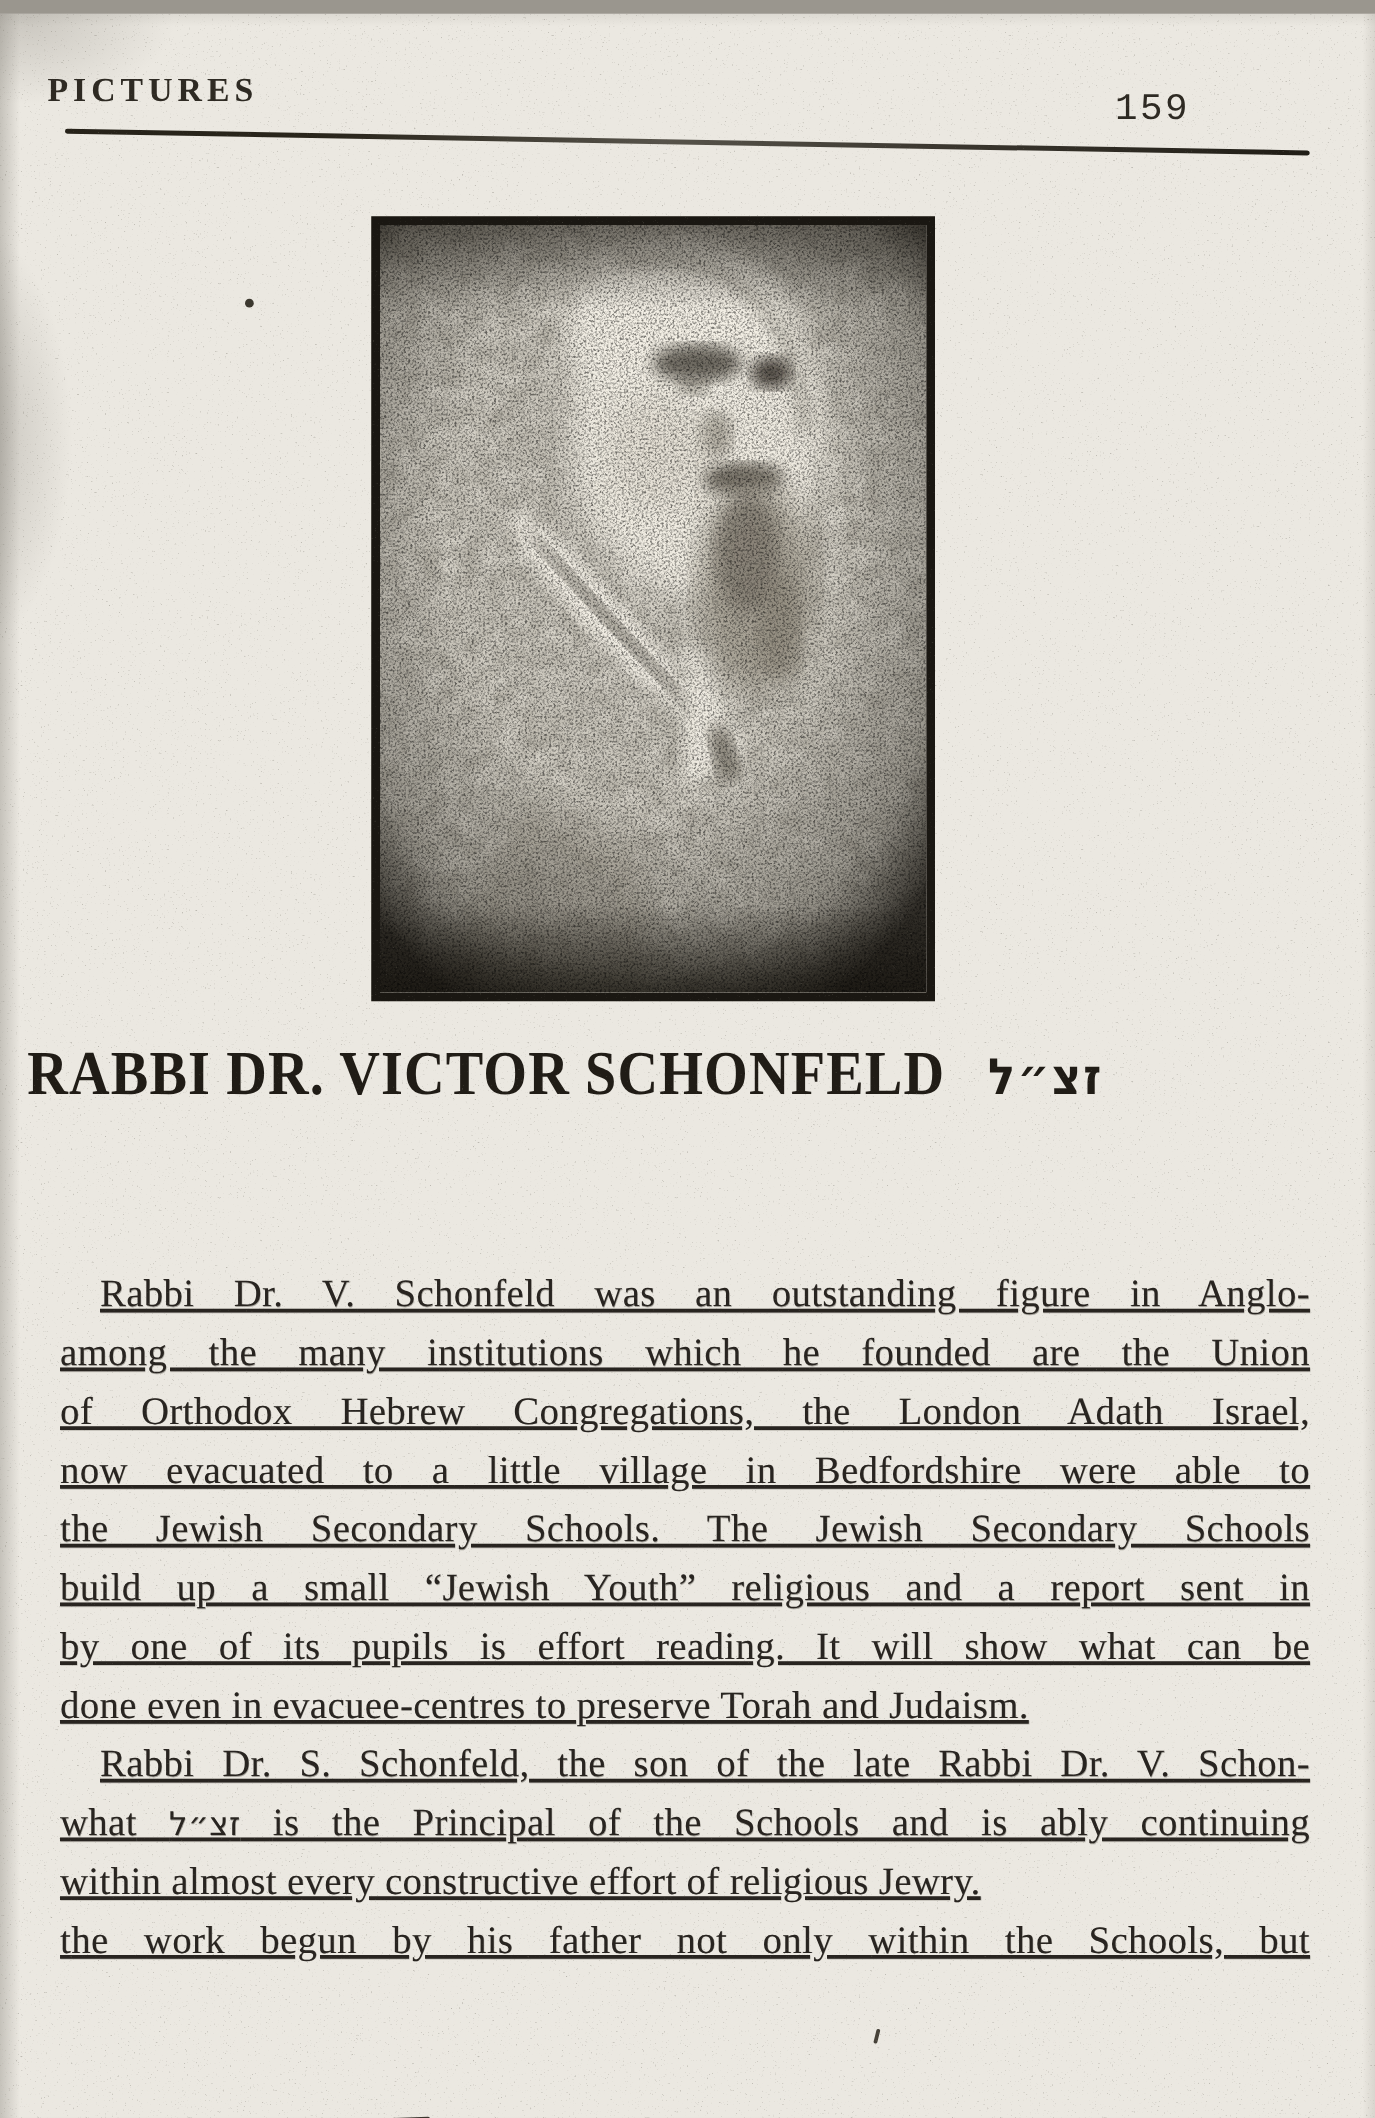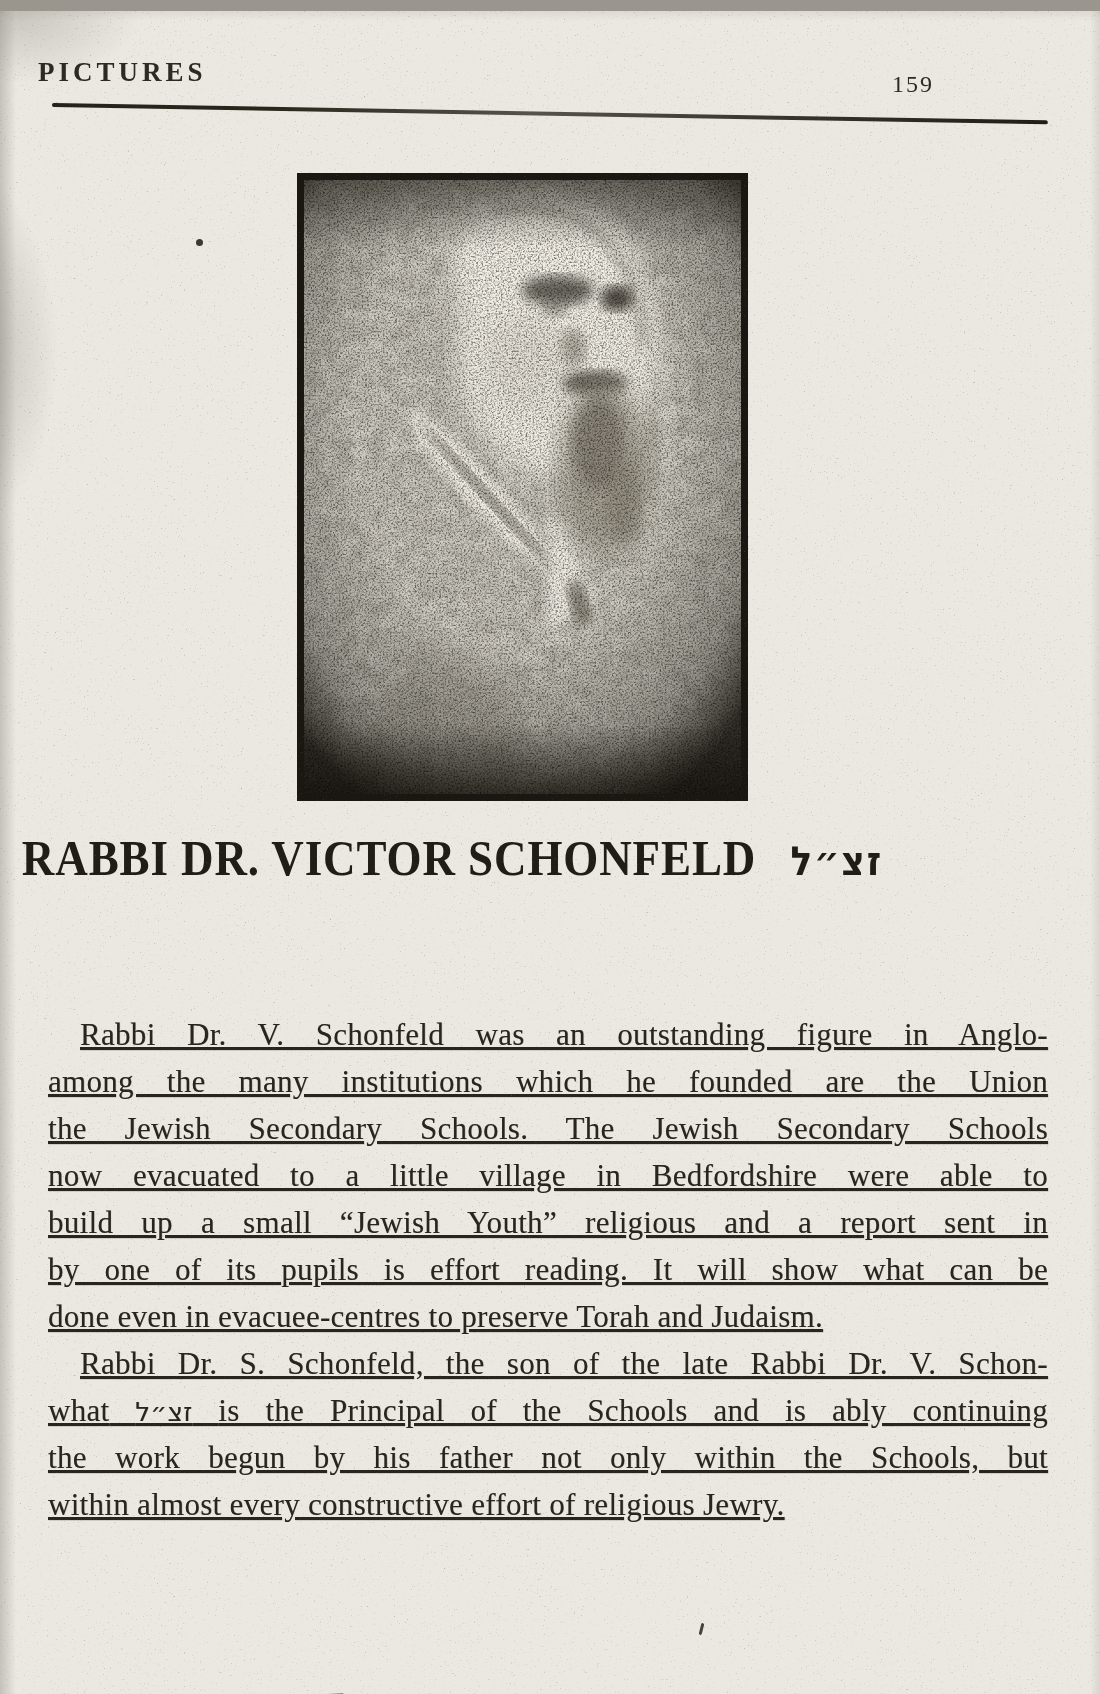--- a/index.html
+++ b/index.html
@@ -15,21 +15,21 @@
       linear-gradient(180deg, rgba(140,136,128,.15), rgba(140,136,128,0) 10px);
     font-family:"Liberation Serif","DejaVu Serif",serif;
     color:#2b2721;
   }
   .running-head{
     position:absolute;left:38px;top:46px;
     font-size:27px;font-weight:700;letter-spacing:4px;color:#2e2a23;
   }
   .page-number{
     position:absolute;left:892px;top:60px;
-    font-size:24px;font-weight:400;letter-spacing:2px;color:#2e2a23;
+    font-size:30px;font-weight:400;letter-spacing:2px;color:#2e2a23;font-family:Liberation Mono, monospace;
   }
   .header-rule{
     position:absolute;left:52px;top:92px;width:996px;height:4px;border-radius:2px;
     background:linear-gradient(90deg,#262219 0%,#2a261c 22%,rgba(45,41,32,.78) 48%,rgba(38,34,26,.9) 72%,#201d16 100%);
     transform:rotate(1.0deg);transform-origin:0 0;
   }
   .photo-frame{
     position:absolute;left:297px;top:162px;width:451px;height:628px;
     box-sizing:border-box;border:7px solid #1a1712;background:#d7d3c9;
   }
@@ -133,35 +133,36 @@
     <span class="caption-inner">
       <span class="caption-name">RABBI DR. VICTOR SCHONFELD</span>
       <span class="caption-heb">זצ״ל</span>
     </span>
   </h1>
 
   <main class="bodytext">
     <div class="para">
       <div class="line indent">Rabbi Dr. V. Schonfeld was an outstanding figure in Anglo-</div>
       <div class="line">among the many institutions which he founded are the Union</div>
+      <div class="line">of Orthodox Hebrew Congregations, the London Adath Israel,</div>
+      <div class="line">now evacuated to a little village in Bedfordshire were able to</div>
       <div class="line">the Jewish Secondary Schools. The Jewish Secondary Schools</div>
-      <div class="line">now evacuated to a little village in Bedfordshire were able to</div>
       <div class="line">build up a small “Jewish Youth” religious and a report sent in</div>
       <div class="line">by one of its pupils is effort reading. It will show what can be</div>
       <div class="line last">done even in evacuee-centres to preserve Torah and Judaism.</div>
     </div>
     <div class="para">
       <div class="line indent">Rabbi Dr. S. Schonfeld, the son of the late Rabbi Dr. V. Schon-</div>
       <div class="line">
         <span>what</span>
         <span class="heb-inline">זצ״ל</span>
         <span>is the Principal of the Schools and is ably continuing</span>
       </div>
+      <div class="line last">within almost every constructive effort of religious Jewry.</div>
       <div class="line">the work begun by his father not only within the Schools, but</div>
-      <div class="line last">within almost every constructive effort of religious Jewry.</div>
     </div>
   </main>
 
   <div class="artifact-1"></div>
   <div class="artifact-2"></div>
   <div class="artifact-3"></div>
 
   <svg class="page-noise" width="1100" height="1694">
     <defs>
       <filter id="pnoise" x="0" y="0" width="100%" height="100%">

